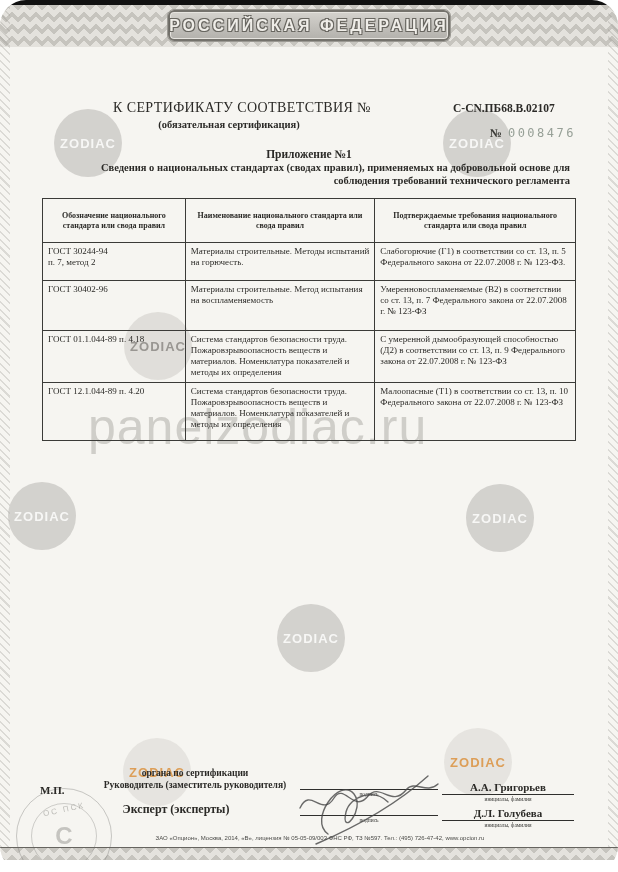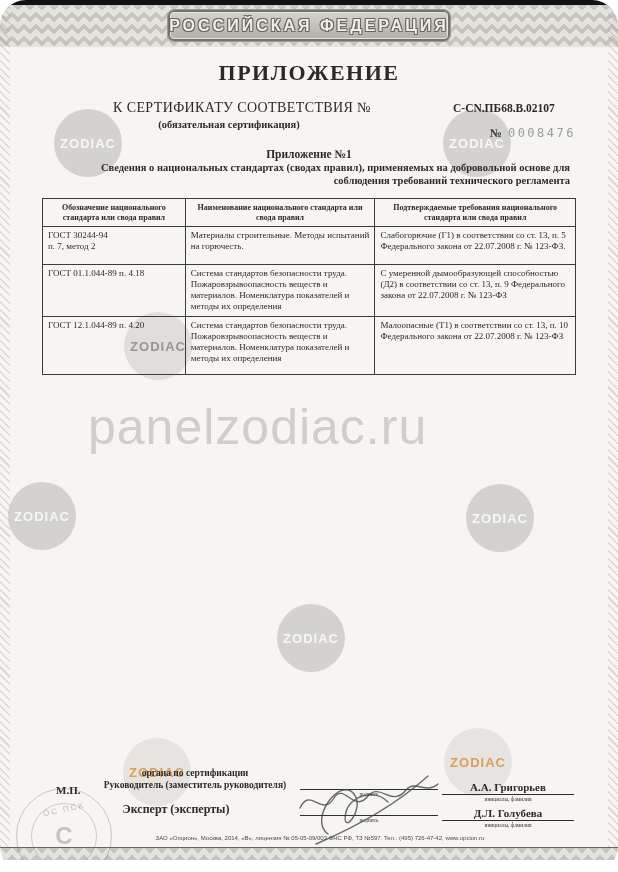--- a/index.html
+++ b/index.html
@@ -64,42 +64,42 @@
   .appx-heading { position:absolute; left:0; top:148px; width:100%; text-align:center;
     font-weight:bold; font-size:11.5px; }
   .appx-desc { position:absolute; left:48px; top:161px; width:522px; text-align:right;
     font-weight:bold; font-size:10.5px; line-height:13px; }
 
   
   table.std { position:absolute; left:42px; top:198px; width:534px;
     border-collapse:collapse; z-index:2; }
   table.std th, table.std td { border:1px solid #3b3b38; vertical-align:top; background:transparent; }
   table.std th { font-weight:bold; font-size:8px; line-height:9.5px; text-align:center;
-    padding:4px 6px; }
+    padding:12px 6px; }
   table.std td { font-size:9px; line-height:11px; padding:3px 5px; white-space:pre-line; }
   .c1 { width:143px; } .c2 { width:190px; } .c3 { width:201px; }
   tr.r1 td { height:38px; } tr.r2 td { height:50px; } tr.r3 td { height:52px; } tr.r4 td { height:58px; }
 
   
   .wm-circle { position:absolute; width:68px; height:68px; border-radius:50%;
     background:rgba(183,181,176,.55); display:flex; align-items:center; justify-content:center; z-index:1; }
   .wm-circle span { font-family:"Liberation Sans", sans-serif; font-weight:bold; font-size:13px;
     letter-spacing:1px; color:rgba(250,250,248,.92); }
   .wm-circle.dim span { color:rgba(140,138,133,.85); }
   .wm-circle.orange { background:rgba(200,198,192,.35); }
   .wm-circle.orange span { color:rgba(219,146,63,.85); }
   .wm-site { position:absolute; left:88px; top:398px; width:450px; z-index:1;
     font-family:"Liberation Sans", sans-serif; font-size:50px; letter-spacing:1px;
     color:rgba(174,173,168,.55); white-space:nowrap; }
 
   
   .z2 { z-index:3; }
   .head-role { position:absolute; left:88px; top:768px; width:214px; text-align:center;
     font-weight:bold; font-size:9.5px; line-height:11.5px; }
-  .mp { position:absolute; left:56px; top:784px; font-weight:bold; font-size:11px;text-align:center; }
+  .mp { position:absolute; left:40px; top:784px; font-weight:bold; font-size:11px;text-align:center; }
   .sig-block { position:absolute; width:138px; }
   .sig-line { height:20px; border-bottom:1px solid #2f2f2d; }
   .sig-cap { font-size:5.5px; text-align:center; color:#3c3c3a; padding-top:1px; }
   .sig1 { left:300px; top:770px; } .sig2 { left:300px; top:796px; }
   .name-block { position:absolute; width:132px; left:442px; }
   .name-block .nm { text-align:center; font-weight:bold; font-size:11px; padding-top:6px;
     padding-bottom:1px; border-bottom:1px solid #2f2f2d; white-space:nowrap;margin-top:7px; }
   .name1 { top:768px; } .name2 { top:794px; }
   .expert-role { position:absolute; left:98px; top:802px; width:156px; text-align:center;
     font-weight:bold; font-size:12px; }
@@ -155,21 +155,20 @@
         <span>ZODIAC</span>
       </div>
     <div class="wm-circle orange" style="left:123px; top:738px;">
         <span>ZODIAC</span>
       </div>
     <div class="wm-circle orange" style="left:444px; top:728px;">
         <span>ZODIAC</span>
       </div>
     <div class="wm-site">panelzodiac.ru</div>
 
-    <div class="doc-title z2">ПРИЛОЖЕНИЕ</div>
     <div class="cert-label z2">К СЕРТИФИКАТУ СООТВЕТСТВИЯ  №</div>
     <div class="cert-number z2">С-CN.ПБ68.В.02107</div>
     <div class="cert-type z2">(обязательная сертификация)</div>
     <div class="form-number z2">
       <span class="nsign">№</span><span class="digits">0008476</span>
     </div>
 
     <div class="appx-heading z2">Приложение №1</div>
     <div class="appx-desc z2">Сведения о национальных стандартах (сводах правил), применяемых на добровольной основе для соблюдения требований технического регламента</div>
 
@@ -186,20 +185,25 @@
           <th>Подтверждаемые требования национального стандарта или свода правил</th>
         </tr>
       </thead>
       <tbody>
         <tr class="r1">
           <td>ГОСТ 30244-94
 п. 7, метод 2</td>
           <td>Материалы строительные. Методы испытаний на горючесть.</td>
           <td>Слабогорючие (Г1) в соответствии со ст. 13, п. 5 Федерального закона от 22.07.2008 г. № 123-ФЗ.</td>
         </tr>
+        <tr class="r2">
+          <td>ГОСТ 30402-96</td>
+          <td>Материалы строительные. Метод испытания на воспламеняемость</td>
+          <td>Умеренновоспламеняемые (В2) в соответствии со ст. 13, п. 7 Федерального закона от 22.07.2008 г. № 123-ФЗ</td>
+        </tr>
         <tr class="r3">
           <td>ГОСТ 01.1.044-89 п. 4.18</td>
           <td>Система стандартов безопасности труда. Пожаровзрывоопасность веществ и материалов. Номенклатура показателей и методы их определения</td>
           <td>С умеренной дымообразующей способностью (Д2) в соответствии со ст. 13, п. 9 Федерального закона от 22.07.2008 г. № 123-ФЗ</td>
         </tr>
         <tr class="r4">
           <td>ГОСТ 12.1.044-89 п. 4.20</td>
           <td>Система стандартов безопасности труда. Пожаровзрывоопасность веществ и материалов. Номенклатура показателей и методы их определения</td>
           <td>Малоопасные (Т1) в соответствии со ст. 13, п. 10 Федерального закона от 22.07.2008 г. № 123-ФЗ</td>
         </tr>

